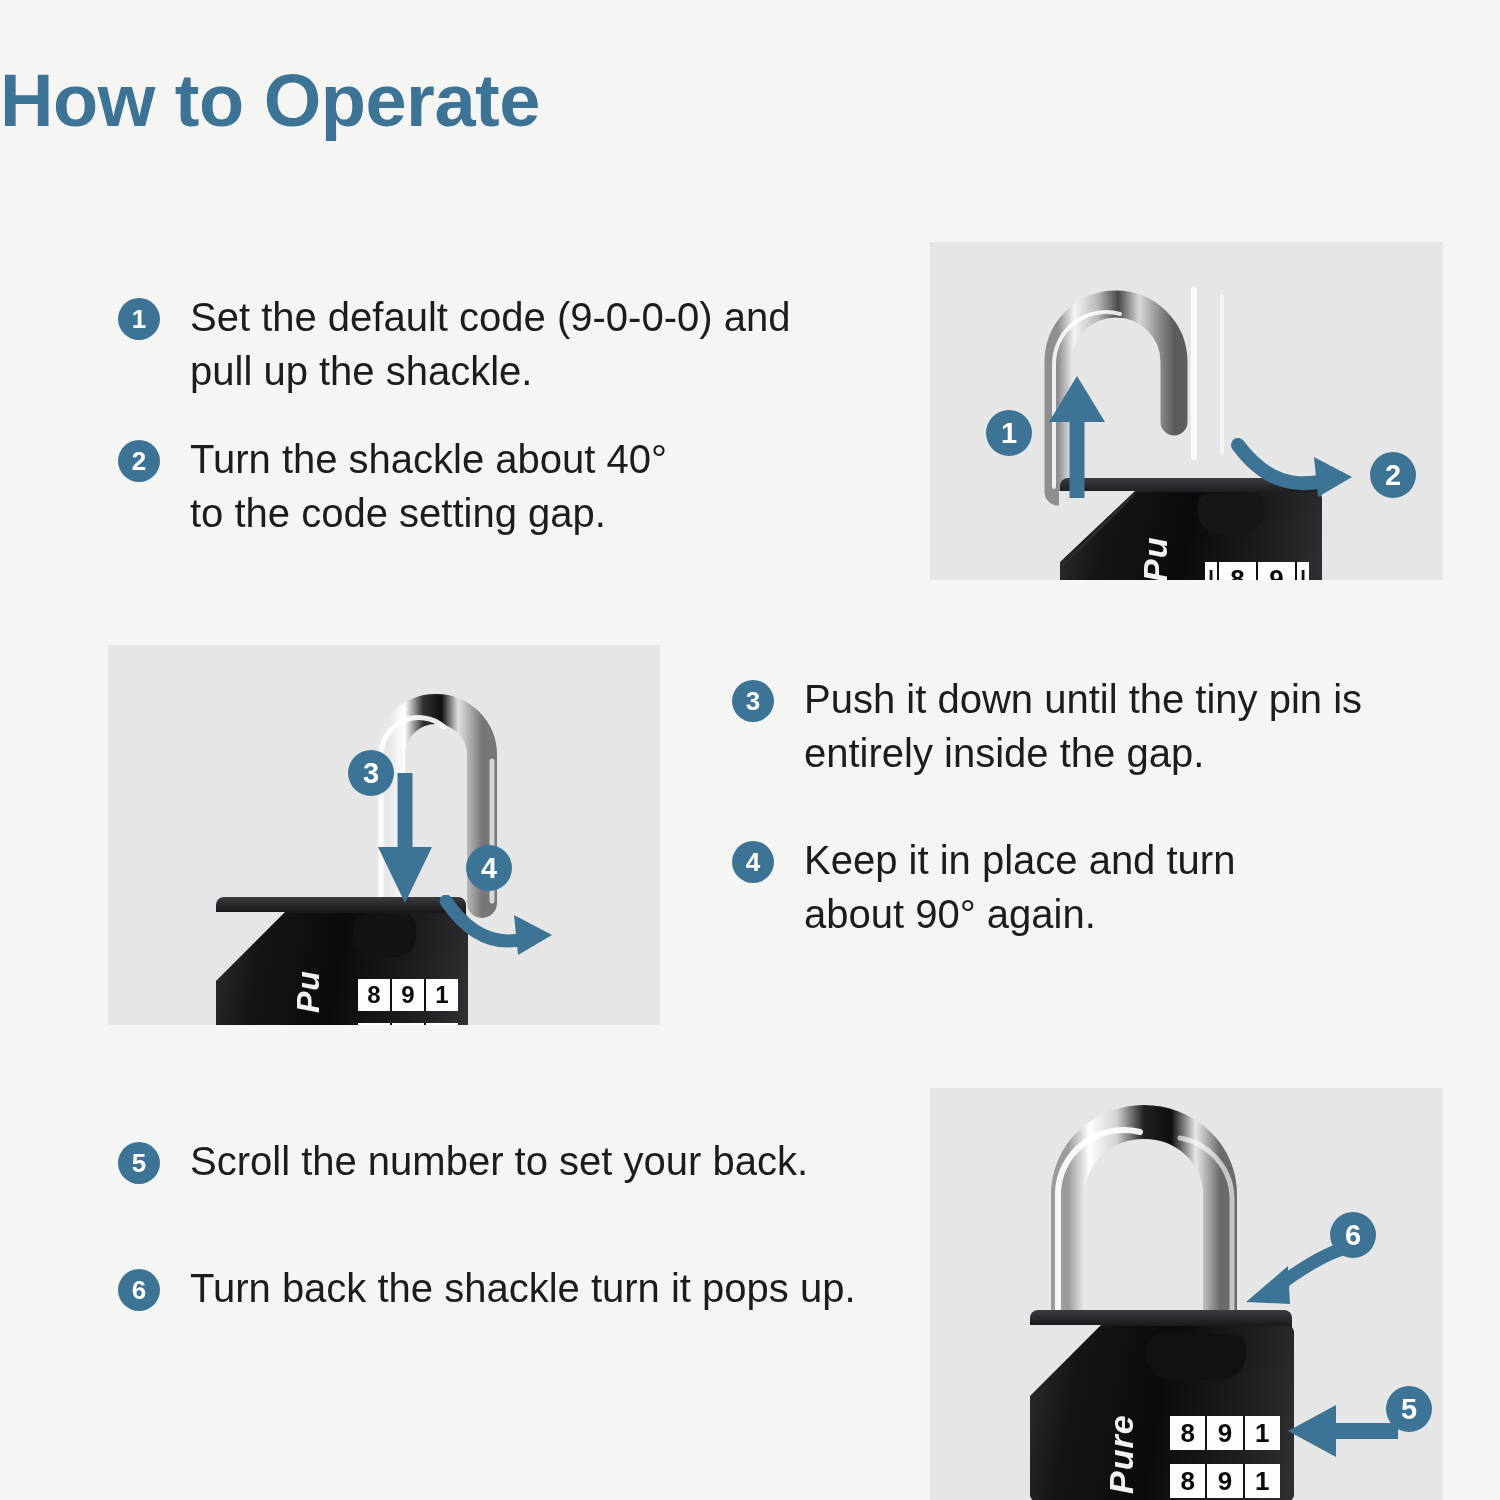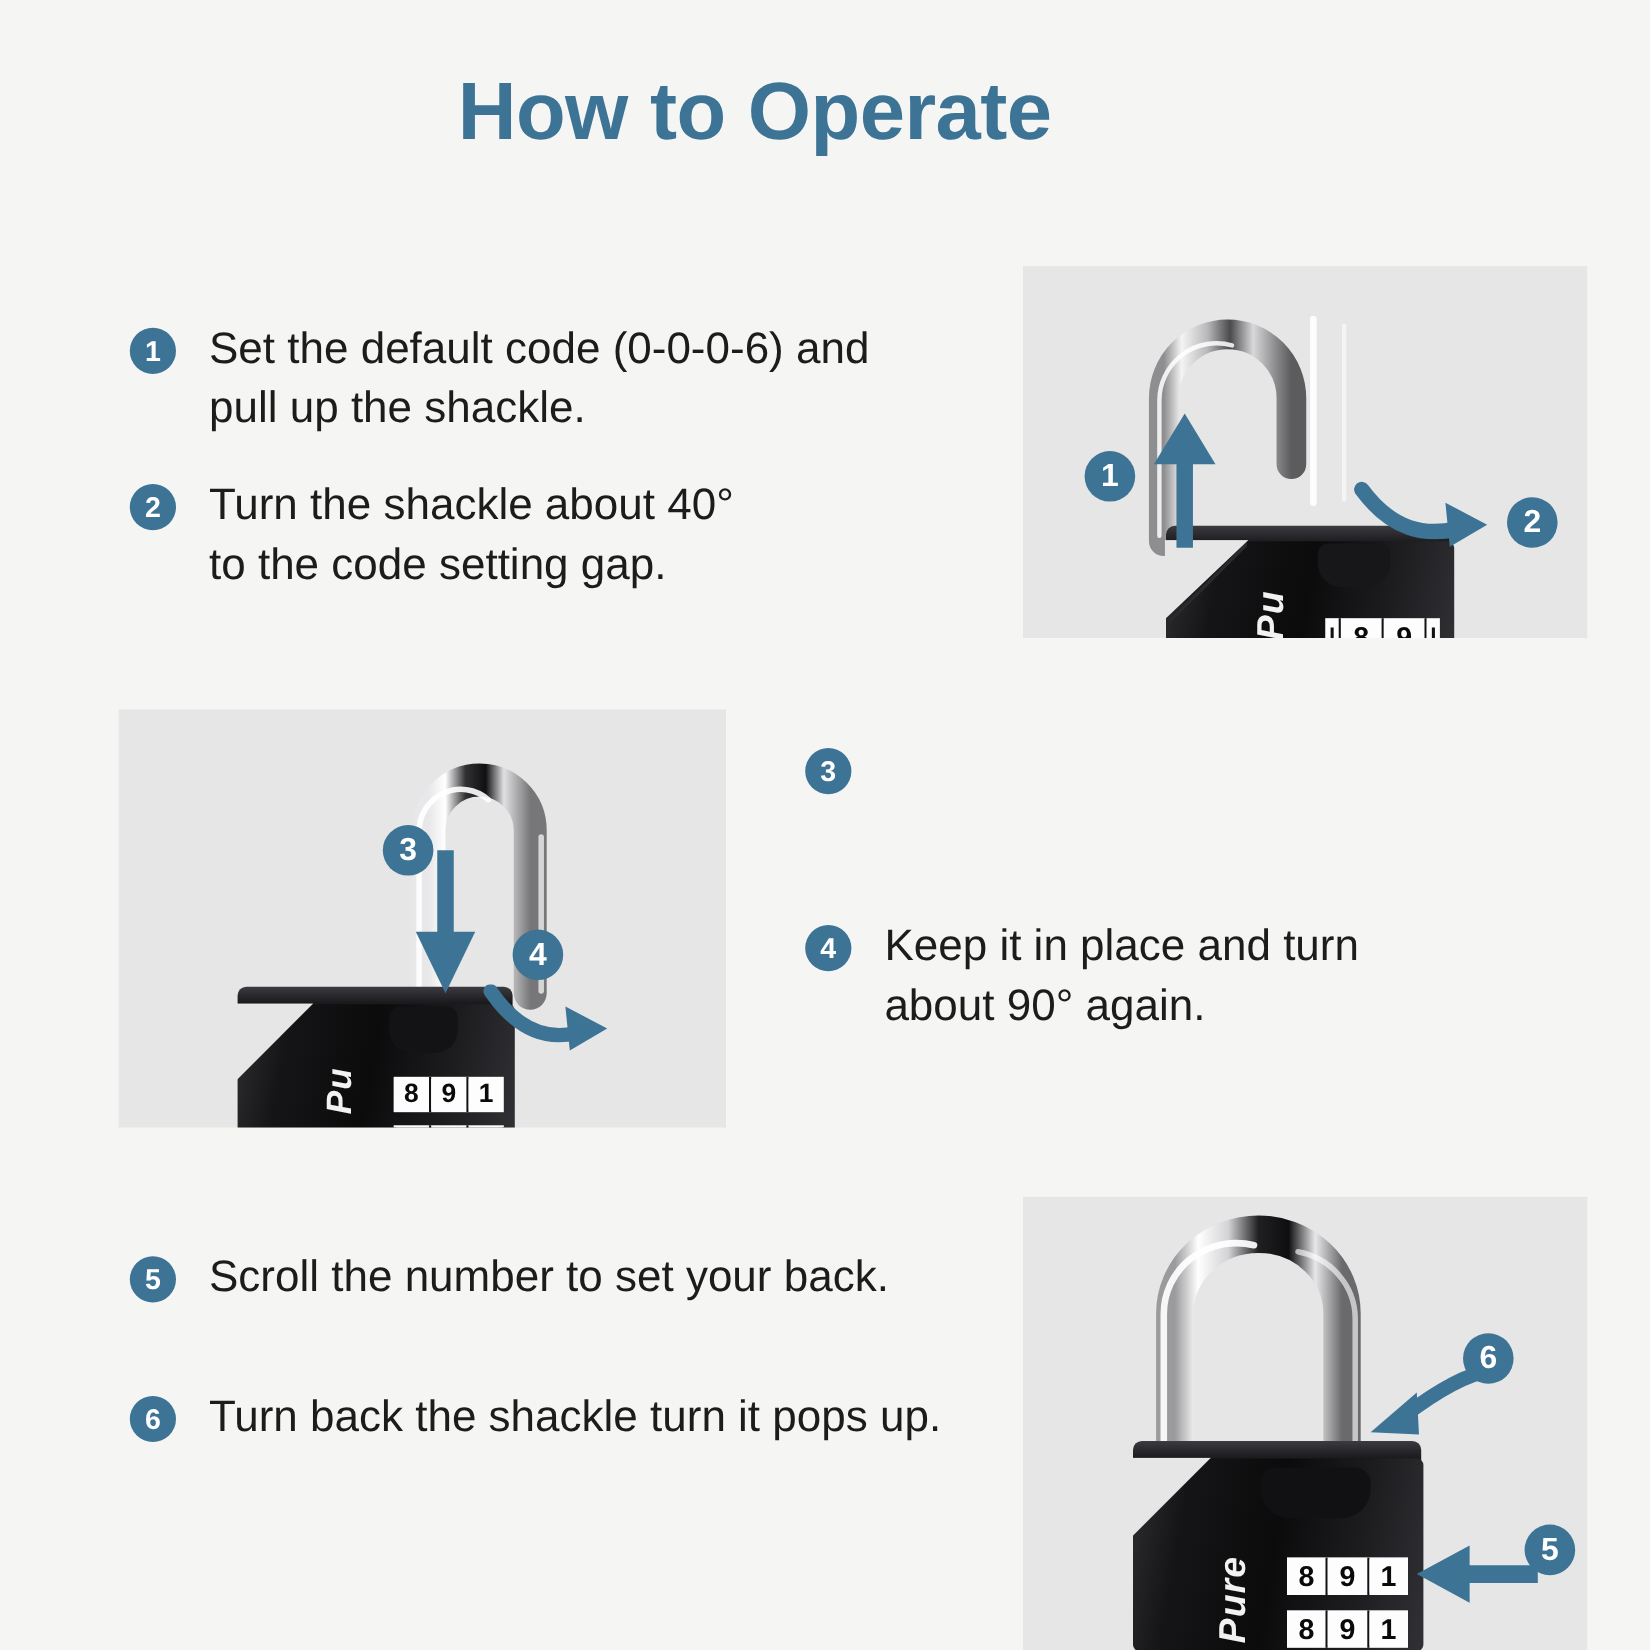--- a/index.html
+++ b/index.html
@@ -20,21 +20,21 @@
     width: 1500px;
     height: 1500px;
   }
 
   
   .title {
     position: absolute;
     left: 0;
     top: 60px;
     width: 1372px;
-    text-align: center;
+    text-align: left;
     font-size: 74px;
     font-weight: bold;
     color: #3d7496;
     letter-spacing: -0.5px;
     line-height: 1.1;
   }
   .step {
     position: absolute;
     display: flex;
     align-items: flex-start;
@@ -154,32 +154,34 @@
 </style>
 </head>
 <body>
 
 <div id="page">
 
   <div class="title">How to Operate</div>
 
   <div class="step" id="step-1">
     <div class="badge">1</div>
-    <div class="step-text">Set the default code (0-0-0-6) and
+    <div class="step-text">Set the default code (9-0-0-0) and
 pull up the shackle.</div>
   </div>
 
   <div class="step" id="step-2">
     <div class="badge">2</div>
     <div class="step-text">Turn the shackle about 40°
 to the code setting gap.</div>
   </div>
 
   <div class="step" id="step-3">
     <div class="badge">3</div>
+    <div class="step-text">Push it down until the tiny pin is
+entirely inside the gap.</div>
   </div>
 
   <div class="step" id="step-4">
     <div class="badge">4</div>
     <div class="step-text">Keep it in place and turn
 about 90° again.</div>
   </div>
 
   <div class="step" id="step-5">
     <div class="badge">5</div>

